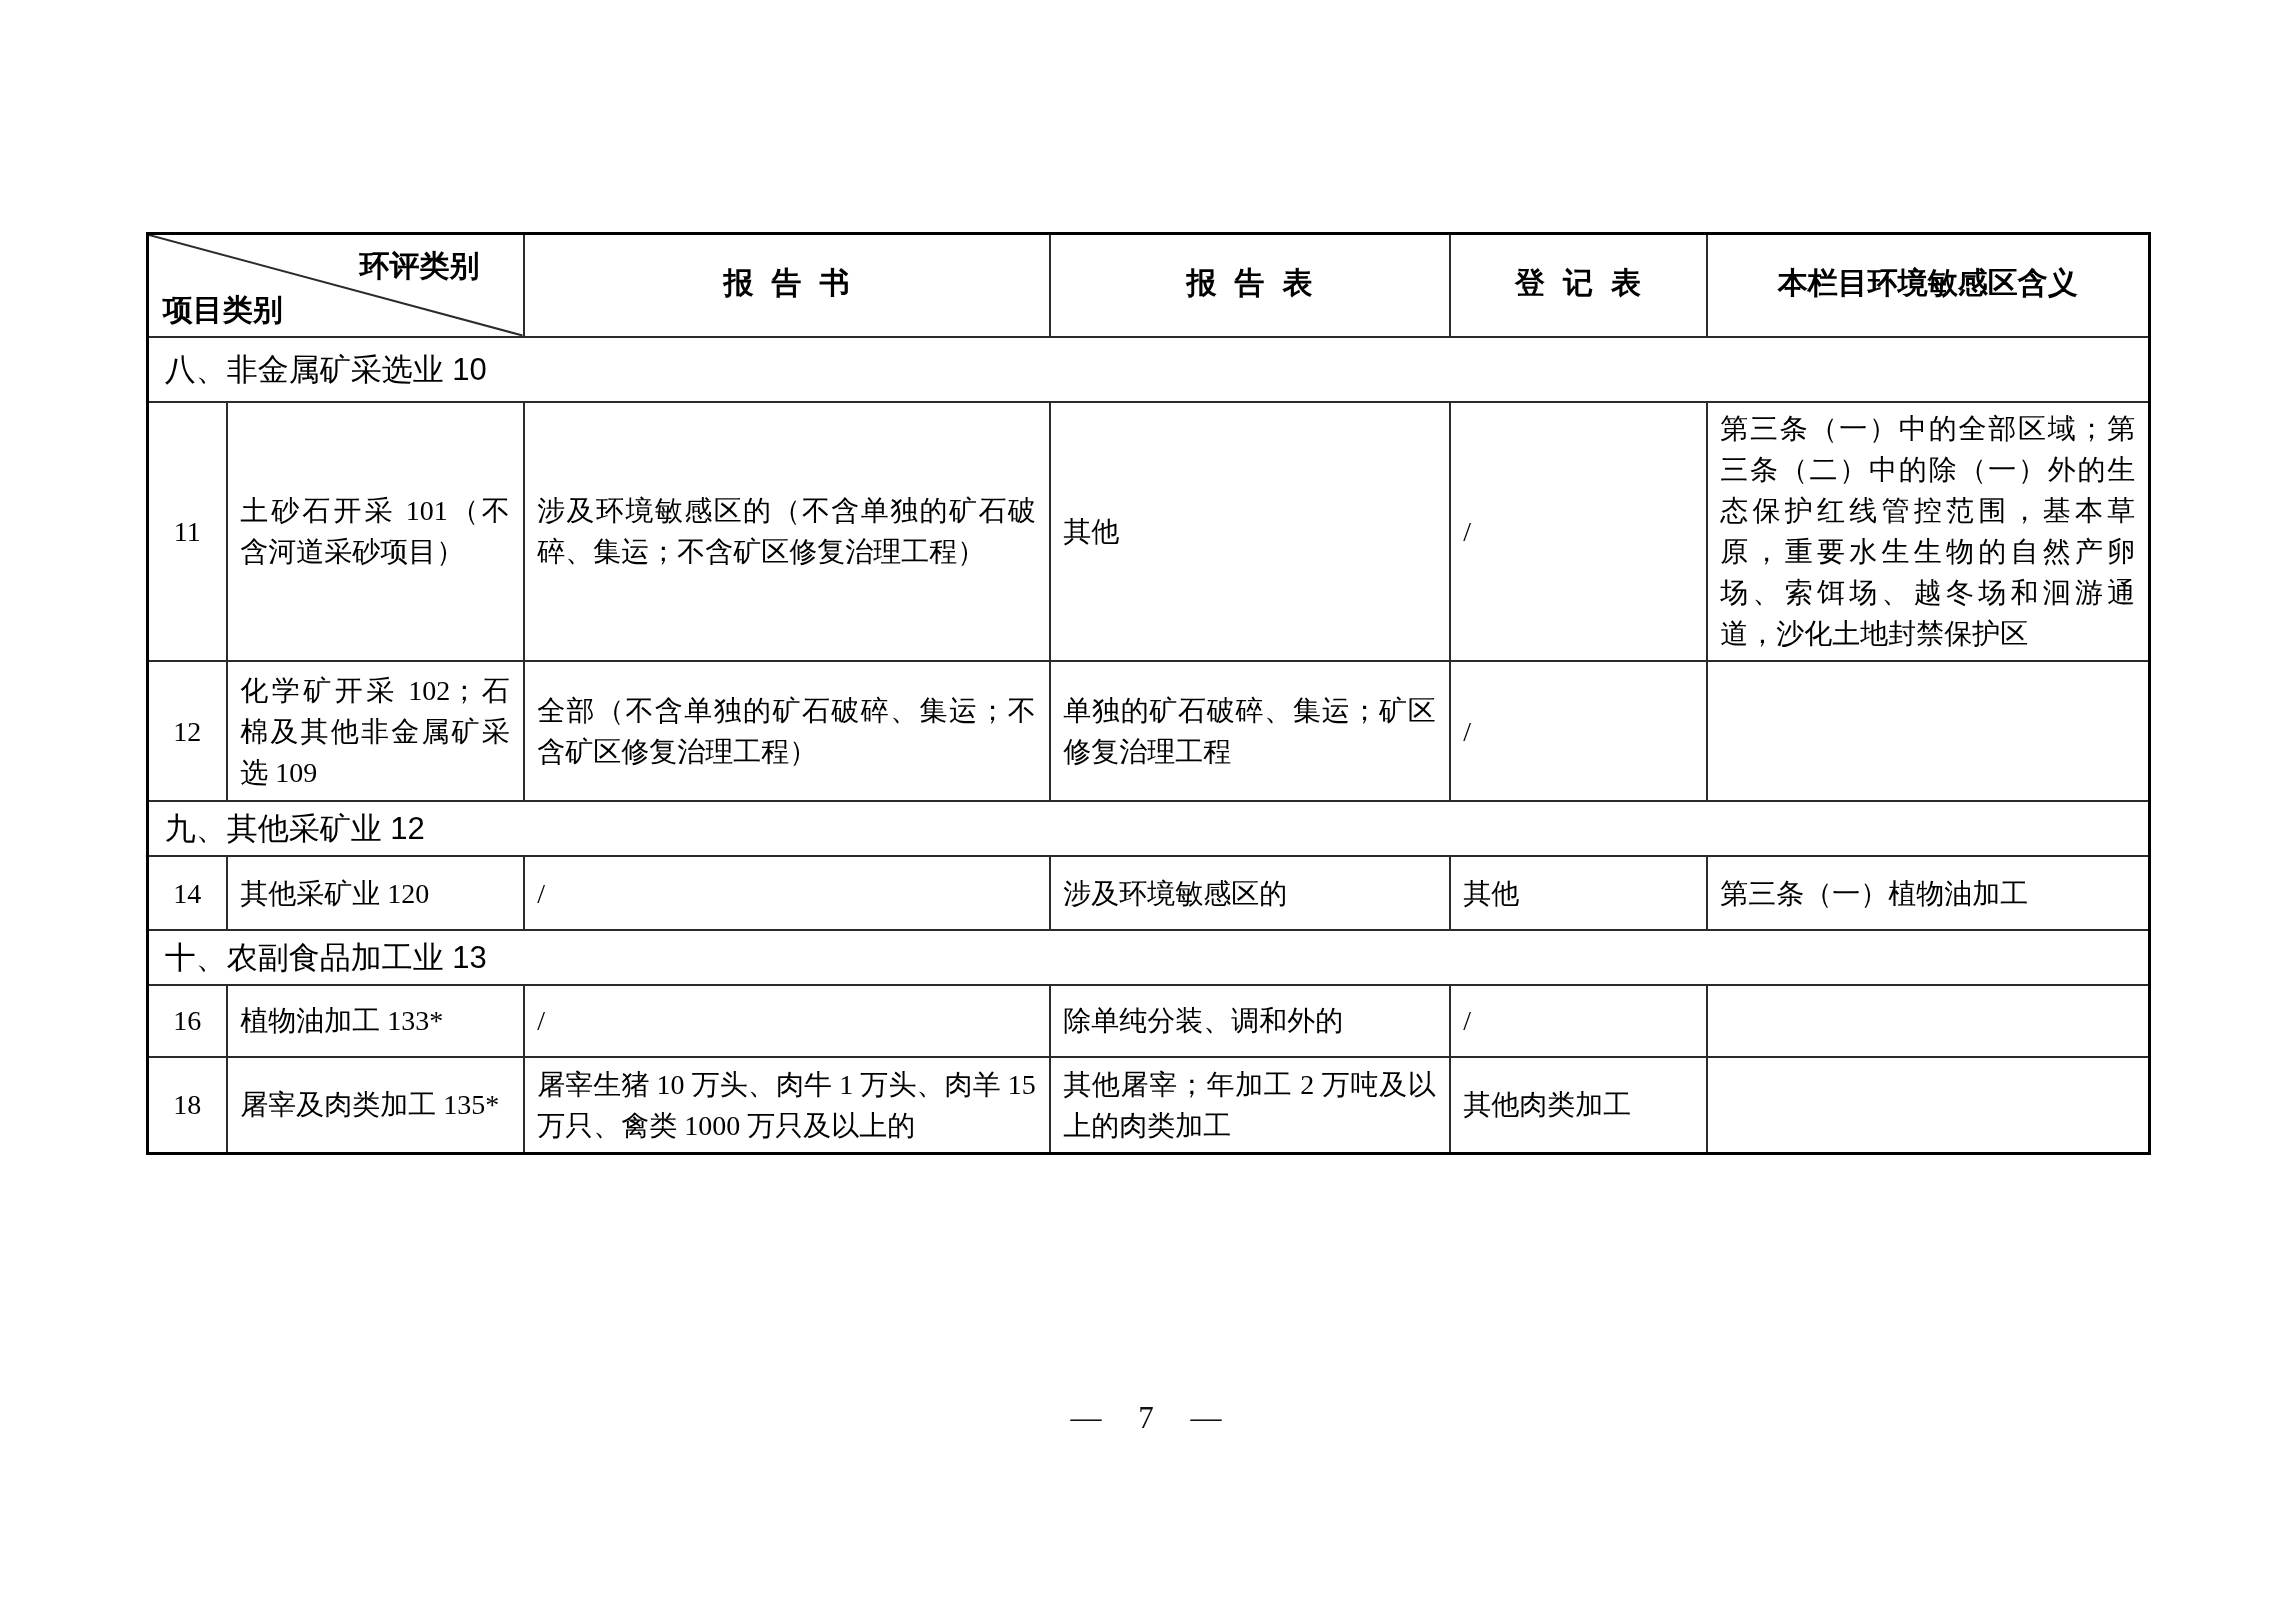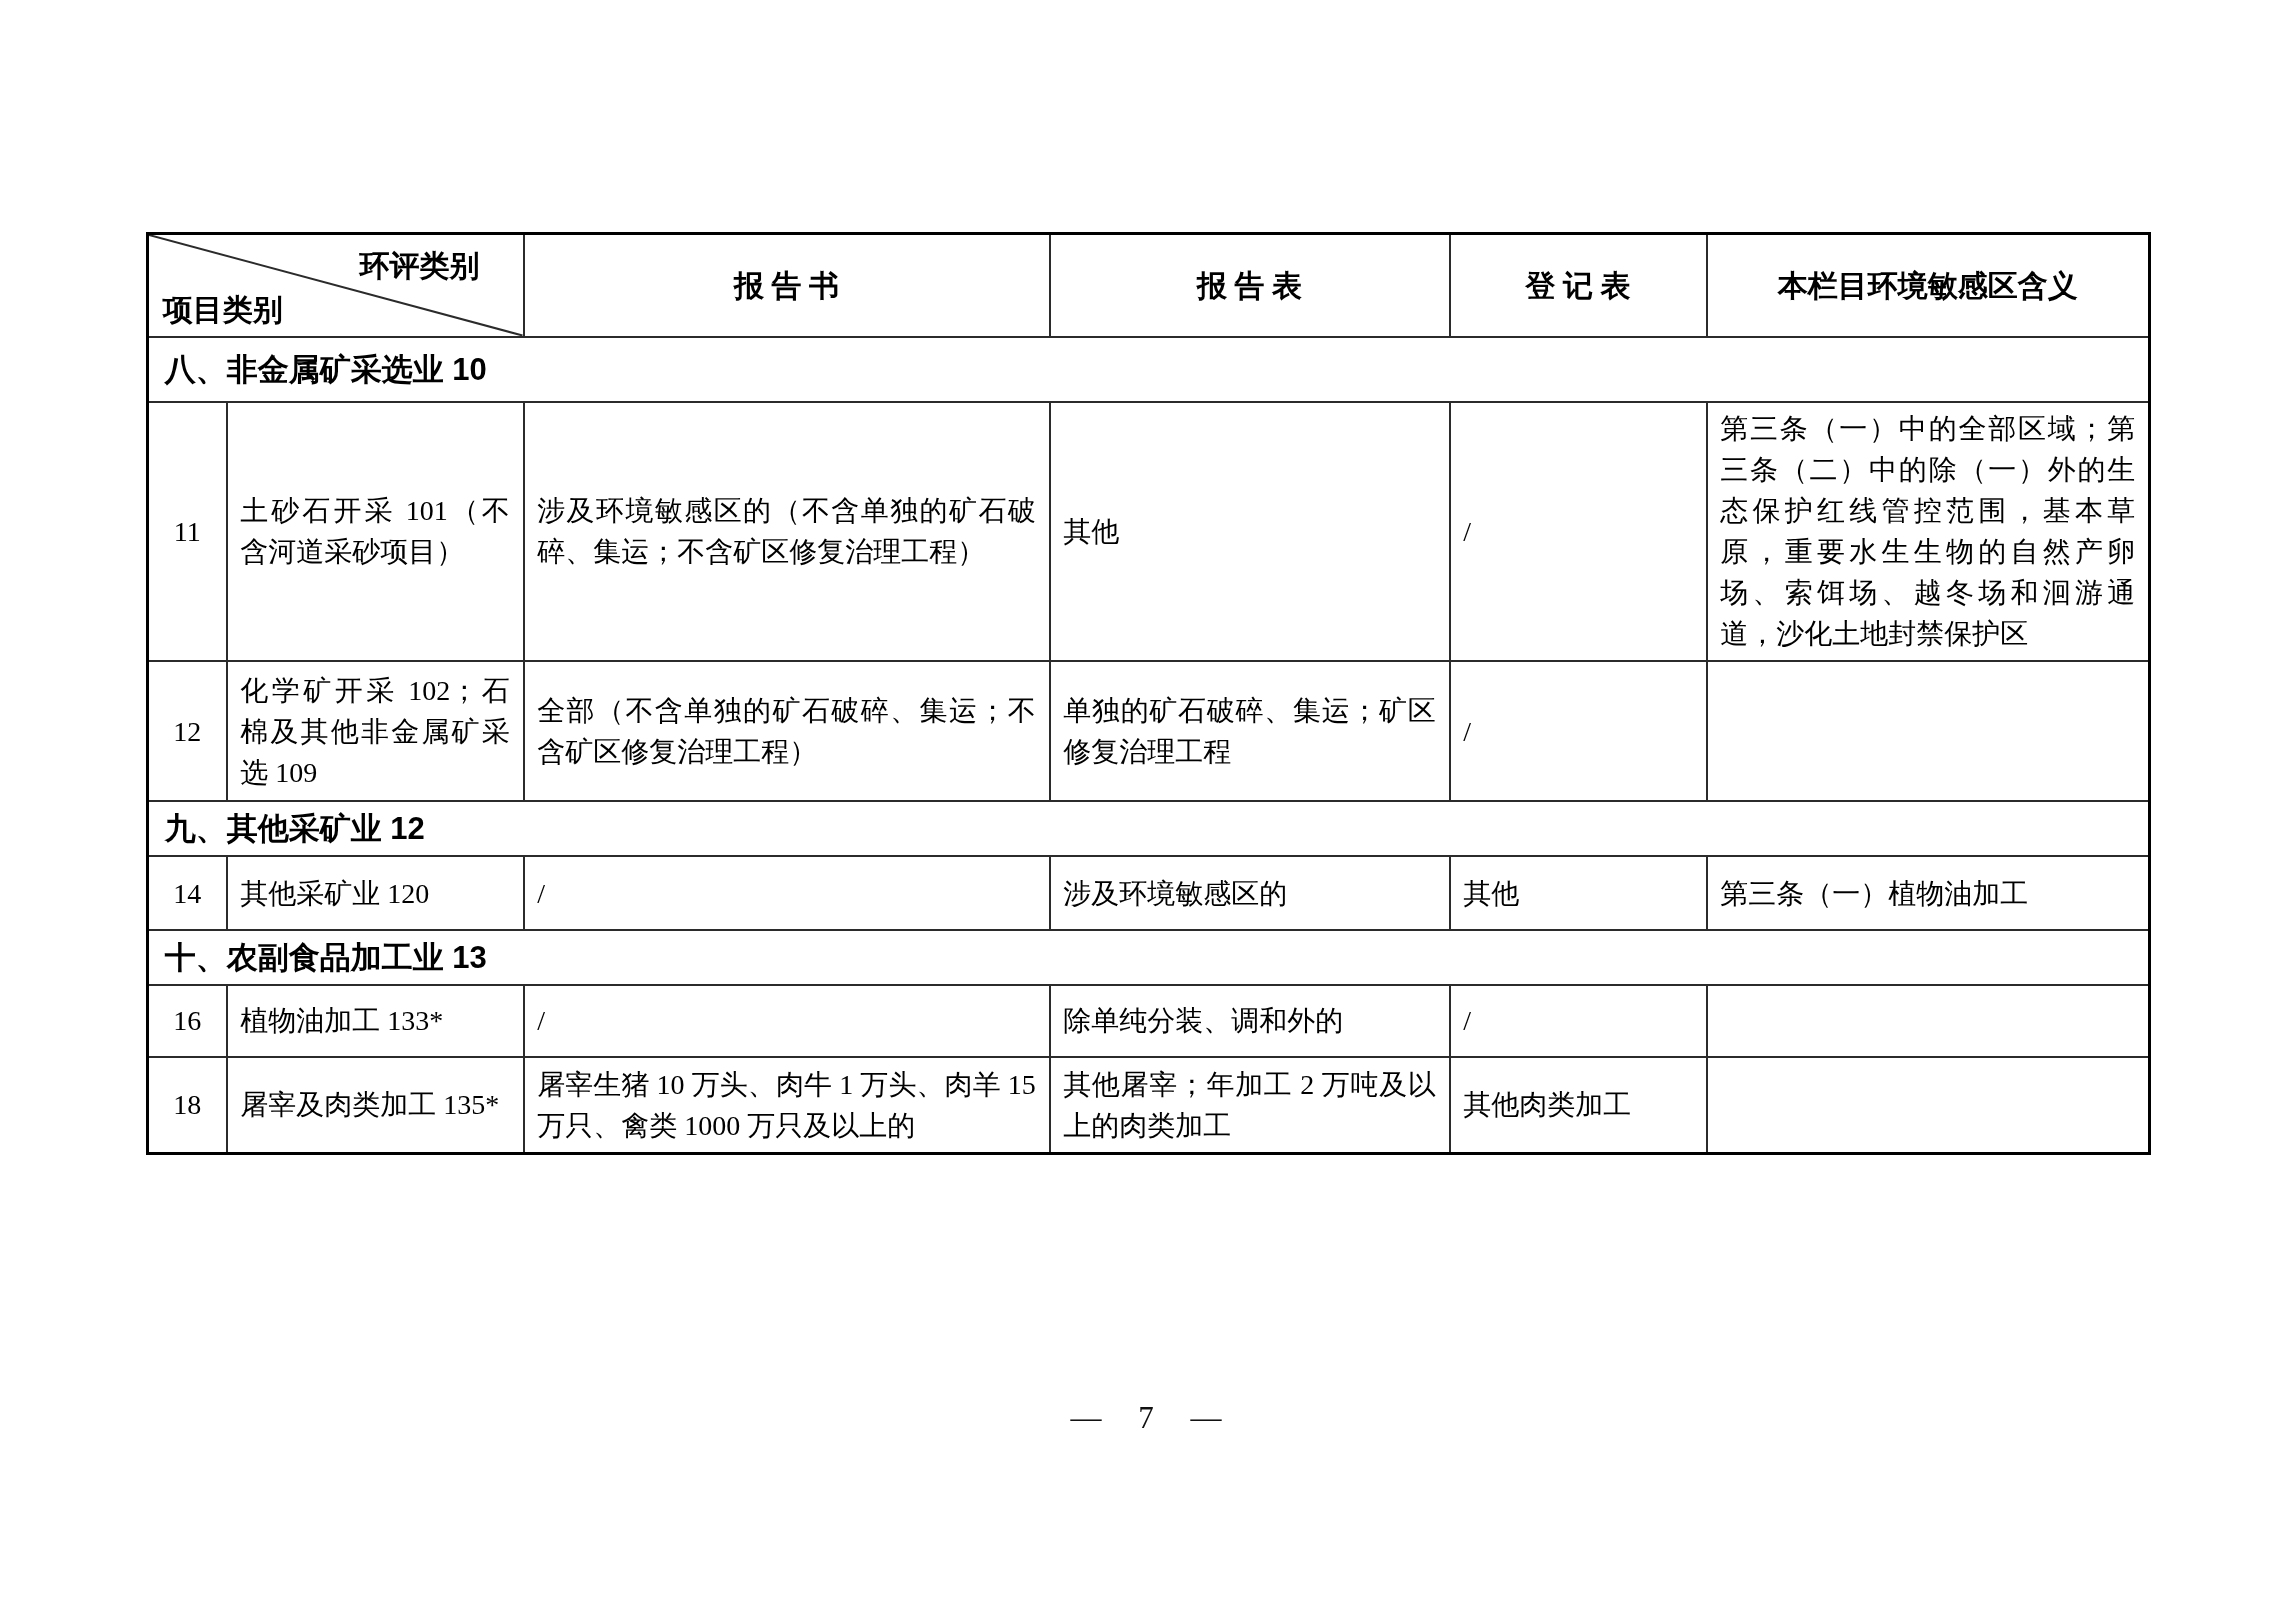--- a/index.html
+++ b/index.html
@@ -30,21 +30,21 @@
     text-align:justify;
     text-justify:inter-character;
   }
   .eia-table{border:3.9px solid #000;}
   .eia-table tr.outer-top td{border-top:3.9px solid #000;}
   .eia-table tr.outer-bottom td{border-bottom:3.9px solid #000;}
   .eia-table td.first-col{border-left:3.9px solid #000;}
   .eia-table td.last-col{border-right:3.9px solid #000;}
 
   td.head{
-    font-family:Liberation Serif, serif;
+    font-family:Liberation Mono, monospace;
     font-weight:bold;
     font-size:30px;
     text-align:center;
   }
   td.diag-cell{
     position:relative;
     padding:0;
   }
   td.diag-cell svg{
     position:absolute;left:0;top:0;width:100%;height:100%;display:block;
@@ -54,21 +54,21 @@
     font-family:"Liberation Sans","DejaVu Sans",sans-serif;
     font-weight:bold;font-size:30px;line-height:33px;
   }
   .diag-bottom-label{
     position:absolute;bottom:9.8px;left:13.7px;
     font-family:"Liberation Sans","DejaVu Sans",sans-serif;
     font-weight:bold;font-size:30px;line-height:33px;
   }
   td.section-cell{
     font-family:"Liberation Sans","DejaVu Sans",sans-serif;
-    font-weight:bold;
+    font-weight:normal;
     font-size:31px;
     text-align:left;
     padding-left:15.7px;
   }
   td.num-cell{text-align:center;}
   .footer-page{
     position:absolute;
     left:0;top:1400px;width:2292px;
     text-align:center;
     font-size:31px;

